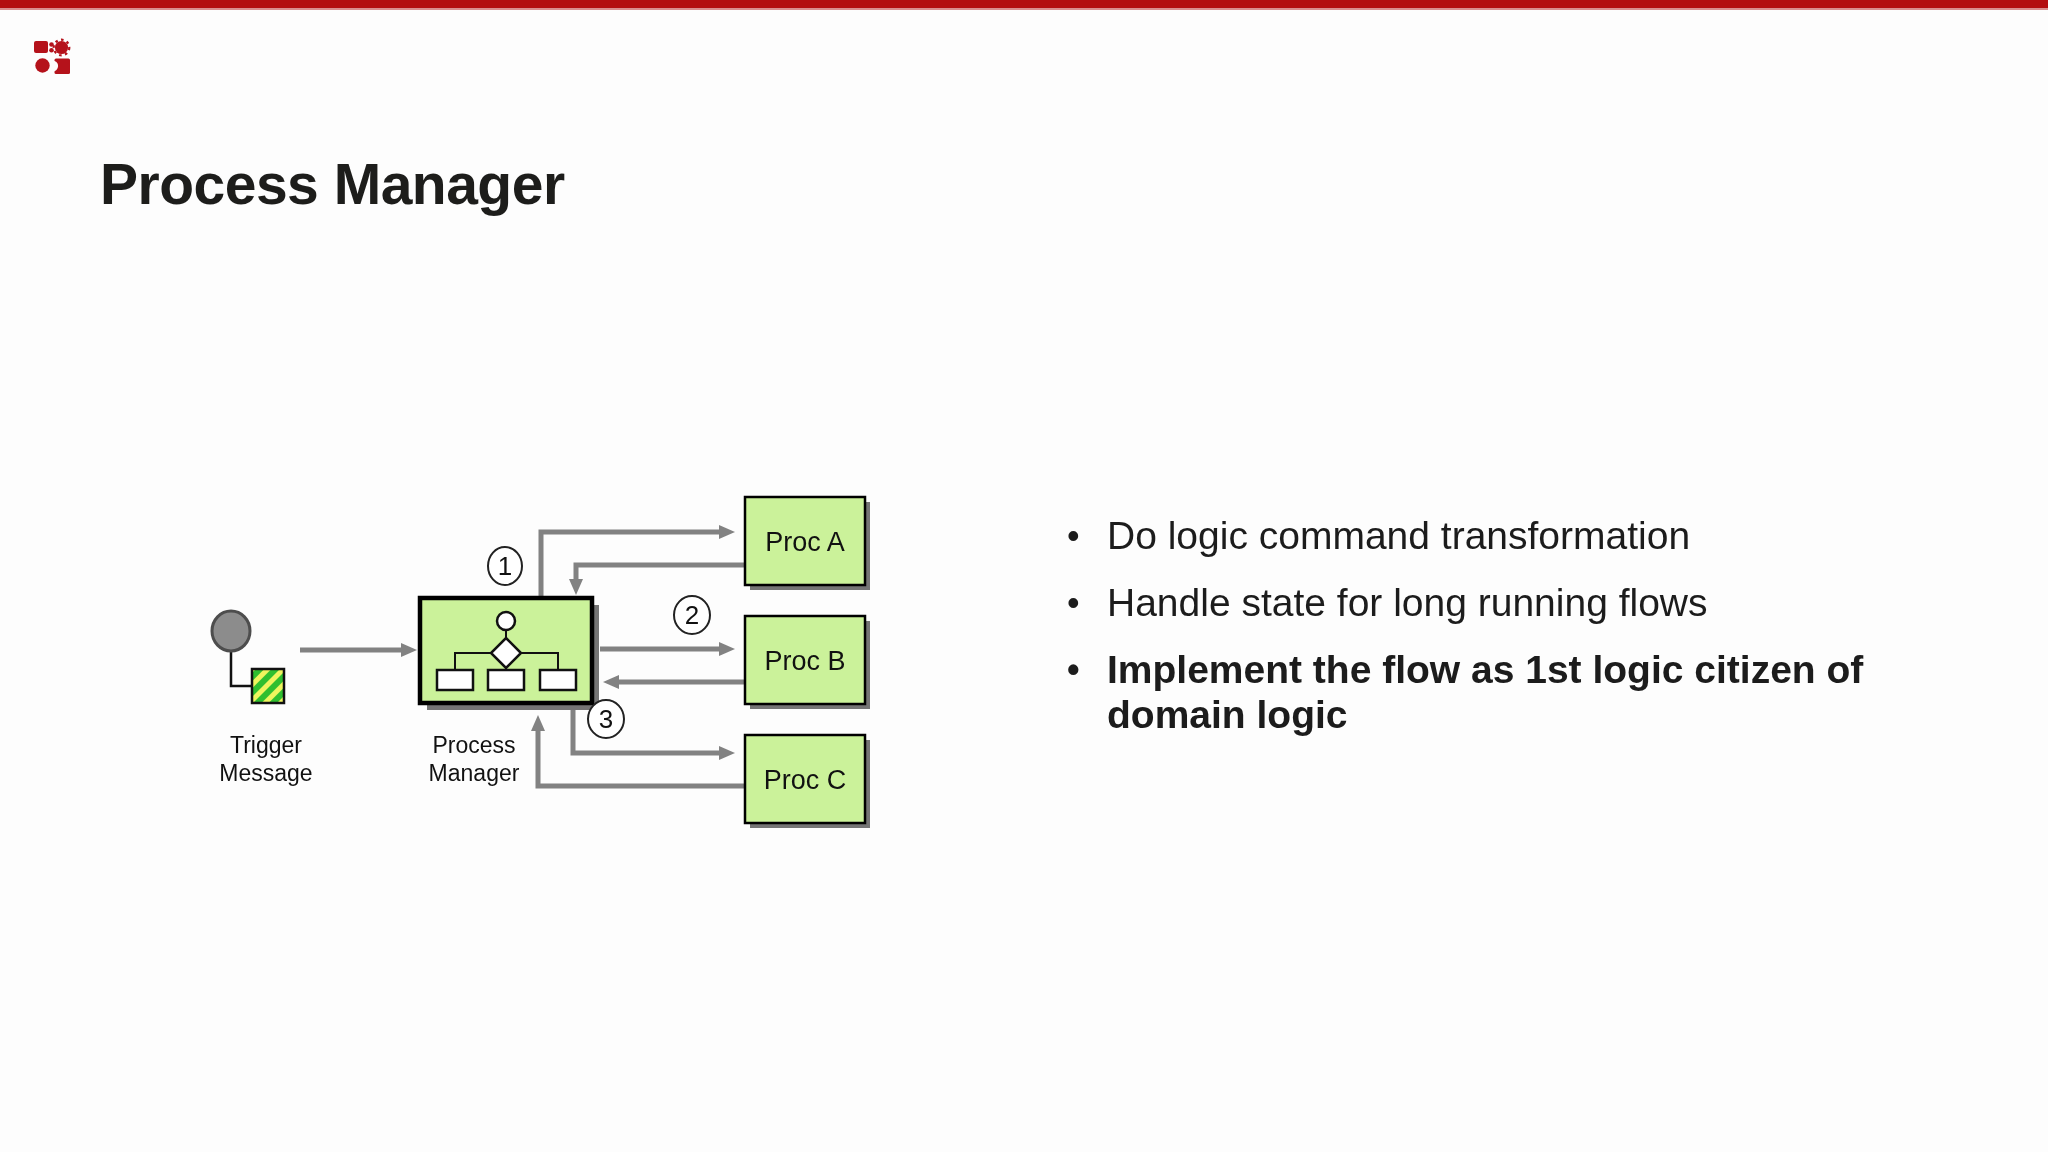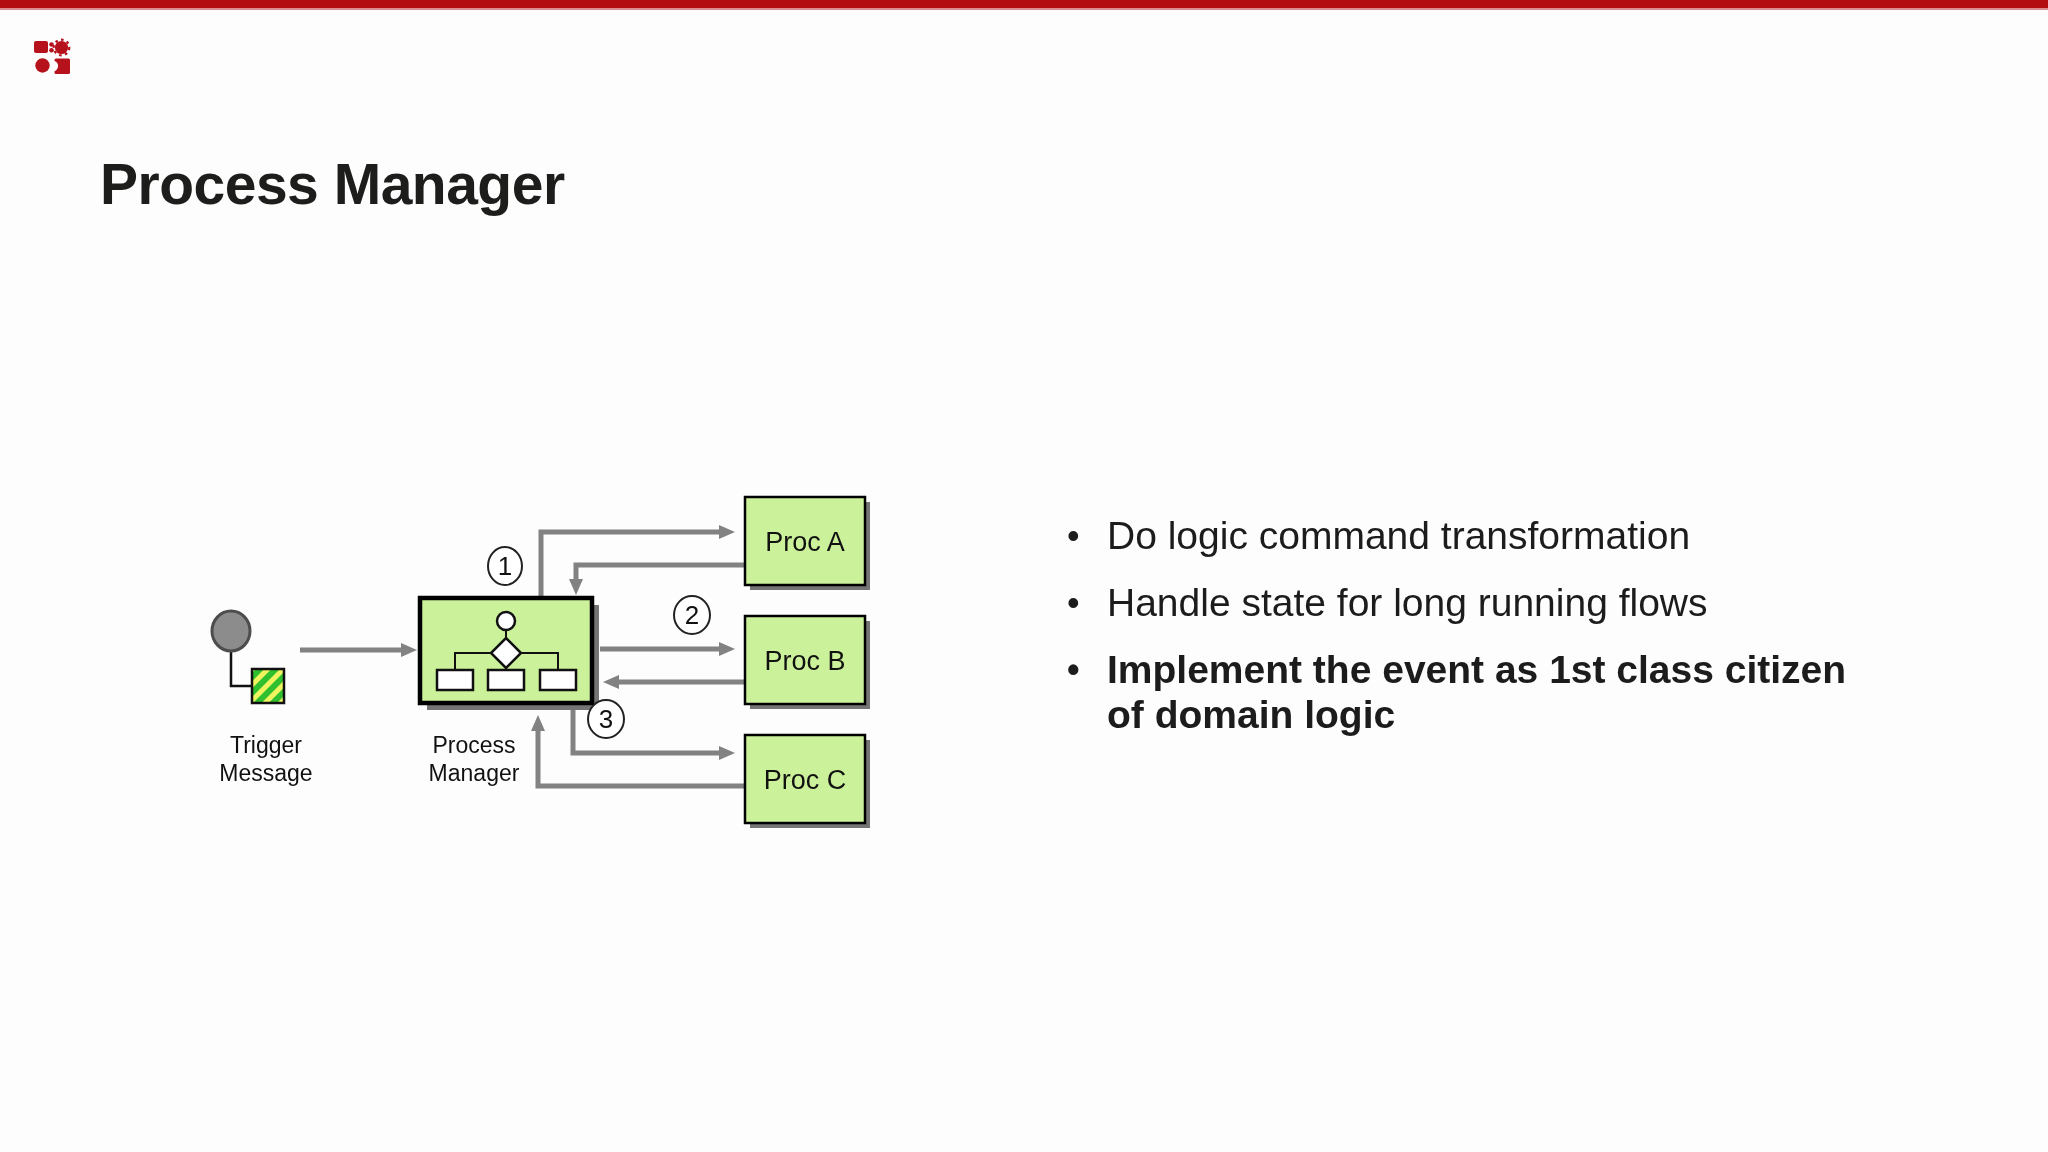--- a/index.html
+++ b/index.html
@@ -155,15 +155,15 @@
   <li>
     <span class="dot">•</span>
     <span>Do logic command transformation</span>
   </li>
   <li>
     <span class="dot">•</span>
     <span>Handle state for long running flows</span>
   </li>
   <li class="bold">
     <span class="dot">•</span>
-    <span>Implement the event as 1st class citizen of domain logic</span>
+    <span>Implement the flow as 1st logic citizen of domain logic</span>
   </li>
 </ul>
 
 </body></html>

